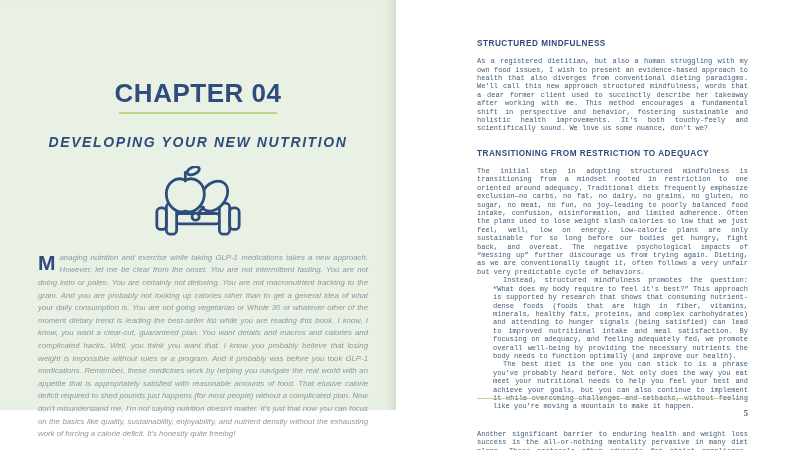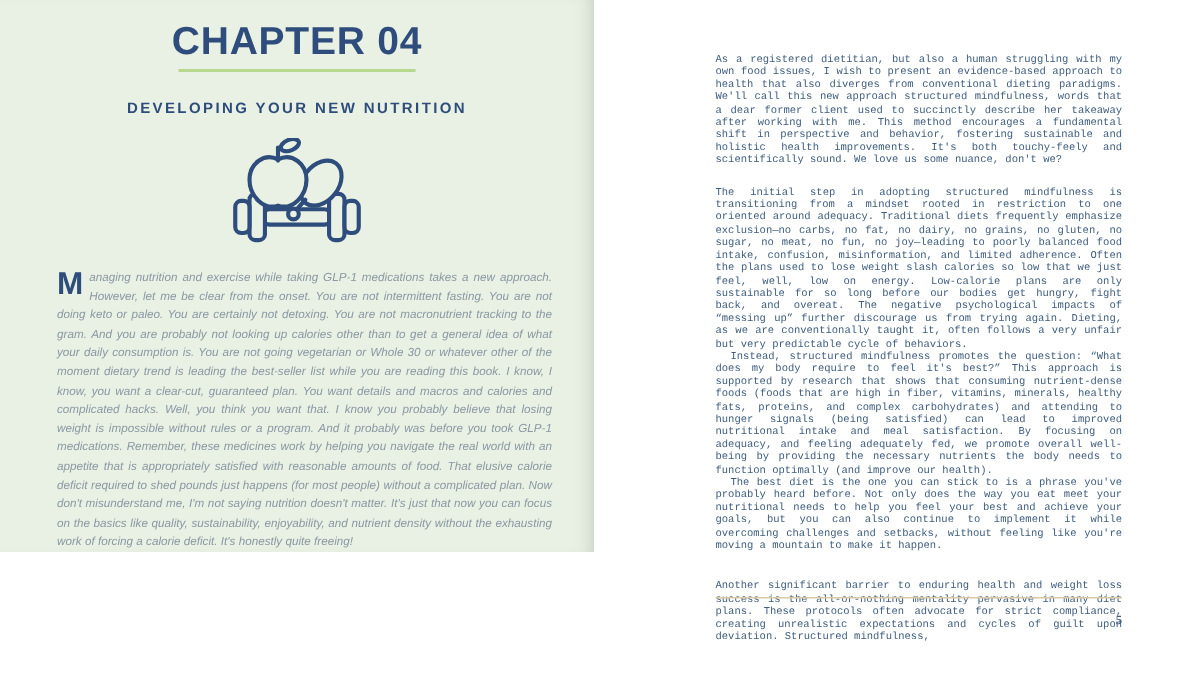--- a/index.html
+++ b/index.html
@@ -5,40 +5,39 @@
   html, body { margin: 0; padding: 0; }
   body {
     width: 800px; height: 450px; overflow: hidden;
     background: #ffffff;
     font-family: "Liberation Sans", sans-serif;
   }
   .spread { display: flex; width: 800px; height: 450px; }
 
   
   .page-left {
-    width: 396px; height: 368px; box-sizing: border-box;
+    width: 396px; height: 410px; box-sizing: border-box;
     background: #e9f1e4;
     box-shadow: inset -10px 0 14px -12px rgba(60,80,60,0.35);
     display: flex; flex-direction: column; align-items: center;
     padding-top: 80px;
-    justify-content: flex-end;
   }
   .chapter-label {
     font-weight: 800; font-size: 26px; line-height: 1;
     letter-spacing: 0.5px; color: #2e4d7c;
     font-family: "Liberation Sans", sans-serif;
   }
   .chapter-underline {
     width: 158px; height: 0; border-bottom: 2px solid #b7d78d;
     margin-top: 6px;
   }
   .chapter-title {
     margin: 16px 0 0 0;
-    font-size: 10px; font-weight: 700; letter-spacing: 1.6px;
-    line-height: 1.85; text-align: center; color: #2e4d7c;
+    font-size: 14px; font-weight: 700; letter-spacing: 1.6px;
+    line-height: 1.85; text-align: center; color: #2e4d7c; font-style: italic;
   }
   .chapter-icon { margin-top: 10px; }
   .intro {
     margin: 6px 28px 0 38px;
     font-style: italic; font-size: 7.8px; line-height: 12.6px;
     color: #8b98a3; text-align: justify;
   }
   .dropcap {
     float: left; font-style: normal; font-weight: 700;
     font-size: 21px; line-height: 18px; color: #2e4d7c;
@@ -57,21 +56,21 @@
     font-size: 8.2px; font-weight: 700; letter-spacing: 0.5px;
     line-height: 1.85; color: #2e4d7c; white-space: pre-line;
   }
   .section.gap-lg { margin-top: 19px; }
   .body-para {
     margin: 0;
     font-family: Liberation Mono, monospace;
     font-size: 7px; line-height: 8.4px;
     color: #3f5d7d; text-align: justify;
   }
-  .body-para + .body-para { text-indent: 10px; }
+  .body-para + .body-para { text-indent: 10px; margin-left: 16px; }
 
   .page-footer {
     position: absolute; left: 81px; right: 52px; top: 398px;
   }
   .footer-rule { height: 0; border-top: 1px solid #d8c9a3; }
   .page-number {
     margin-top: 9px; text-align: right;
     font-family: "Liberation Serif", serif;
     font-size: 8.5px; font-weight: 700; color: #3f5d7d;
   }
@@ -114,24 +113,26 @@
     </div>
 
     <p class="intro">
       <span class="dropcap">M</span><span>anaging nutrition and exercise while taking GLP-1 medications takes a new approach. However, let me be clear from the onset. You are not intermittent fasting. You are not doing keto or paleo. You are certainly not detoxing.  You are not macronutrient tracking to the gram. And you are probably not looking up calories other than to get a general idea of what your daily consumption is. You are not going vegetarian or Whole 30 or whatever other of the moment dietary trend is leading the best-seller list while you are reading this book. I know, I know, you want a clear-cut, guaranteed plan. You want details and macros and calories and complicated hacks. Well, you think you want that. I know you probably believe that losing weight is impossible without rules or a program. And it probably was before you took GLP-1 medications. Remember, these medicines work by helping you navigate the real world with an appetite that is appropriately satisfied with reasonable amounts of food. That elusive calorie deficit required to shed pounds just happens (for most people) without a complicated plan. Now don't misunderstand me, I'm not saying nutrition doesn't matter. It's just that now you can focus on the basics like quality, sustainability, enjoyability, and nutrient density without the exhausting work of forcing a calorie deficit. It's honestly quite freeing!</span>
     </p>
   </section>
 
   <section class="page-right">
 
     <div class="section">
+      <h2 class="section-heading">STRUCTURED MINDFULNESS</h2>
       <p class="body-para">As a registered dietitian, but also a human struggling with my own food issues, I wish to present an evidence-based approach to health that also diverges from conventional dieting paradigms. We'll call this new approach structured mindfulness, words that a dear former client used to succinctly describe her takeaway after working with me. This method encourages a fundamental shift in perspective and behavior, fostering sustainable and holistic health improvements. It's both touchy-feely and scientifically sound. We love us some nuance, don't we?</p>
     </div>
 
     <div class="section">
+      <h2 class="section-heading">TRANSITIONING FROM RESTRICTION TO ADEQUACY</h2>
       <p class="body-para">The initial step in adopting structured mindfulness is transitioning from a mindset rooted in restriction to one oriented around adequacy. Traditional diets frequently emphasize exclusion—no carbs, no fat, no dairy, no grains, no gluten, no sugar, no meat, no fun, no joy—leading to poorly balanced food intake, confusion, misinformation, and limited adherence.  Often the plans used to lose weight slash calories so low that we just feel, well, low on energy. Low-calorie plans are only sustainable for so long before our bodies get hungry, fight back, and overeat. The negative psychological impacts of “messing up” further discourage us from trying again. Dieting, as we are conventionally taught it, often follows a very unfair but very predictable cycle of behaviors.</p>
       <p class="body-para">Instead, structured mindfulness promotes the question: “What does my body require to feel it's best?” This approach is supported by research that shows that consuming nutrient-dense foods (foods that are high in fiber, vitamins, minerals, healthy fats, proteins, and complex carbohydrates) and attending to hunger signals (being satisfied) can lead to improved nutritional intake and meal satisfaction. By focusing on adequacy, and feeling adequately fed, we promote overall well-being by providing the necessary nutrients the body needs to function optimally (and improve our health).</p>
       <p class="body-para">The best diet is the one you can stick to is a phrase you've probably heard before. Not only does the way you eat meet your nutritional needs to help you feel your best and achieve your goals, but you can also continue to implement it while overcoming challenges and setbacks, without feeling like you're moving a mountain to make it happen.</p>
     </div>
 
     <div class="section gap-lg">
       <p class="body-para">Another significant barrier to enduring health and weight loss success is the all-or-nothing mentality pervasive in many diet plans. These protocols often advocate for strict compliance, creating unrealistic expectations and cycles of guilt upon deviation. Structured mindfulness,</p>
     </div>
 
     <div class="page-footer">

